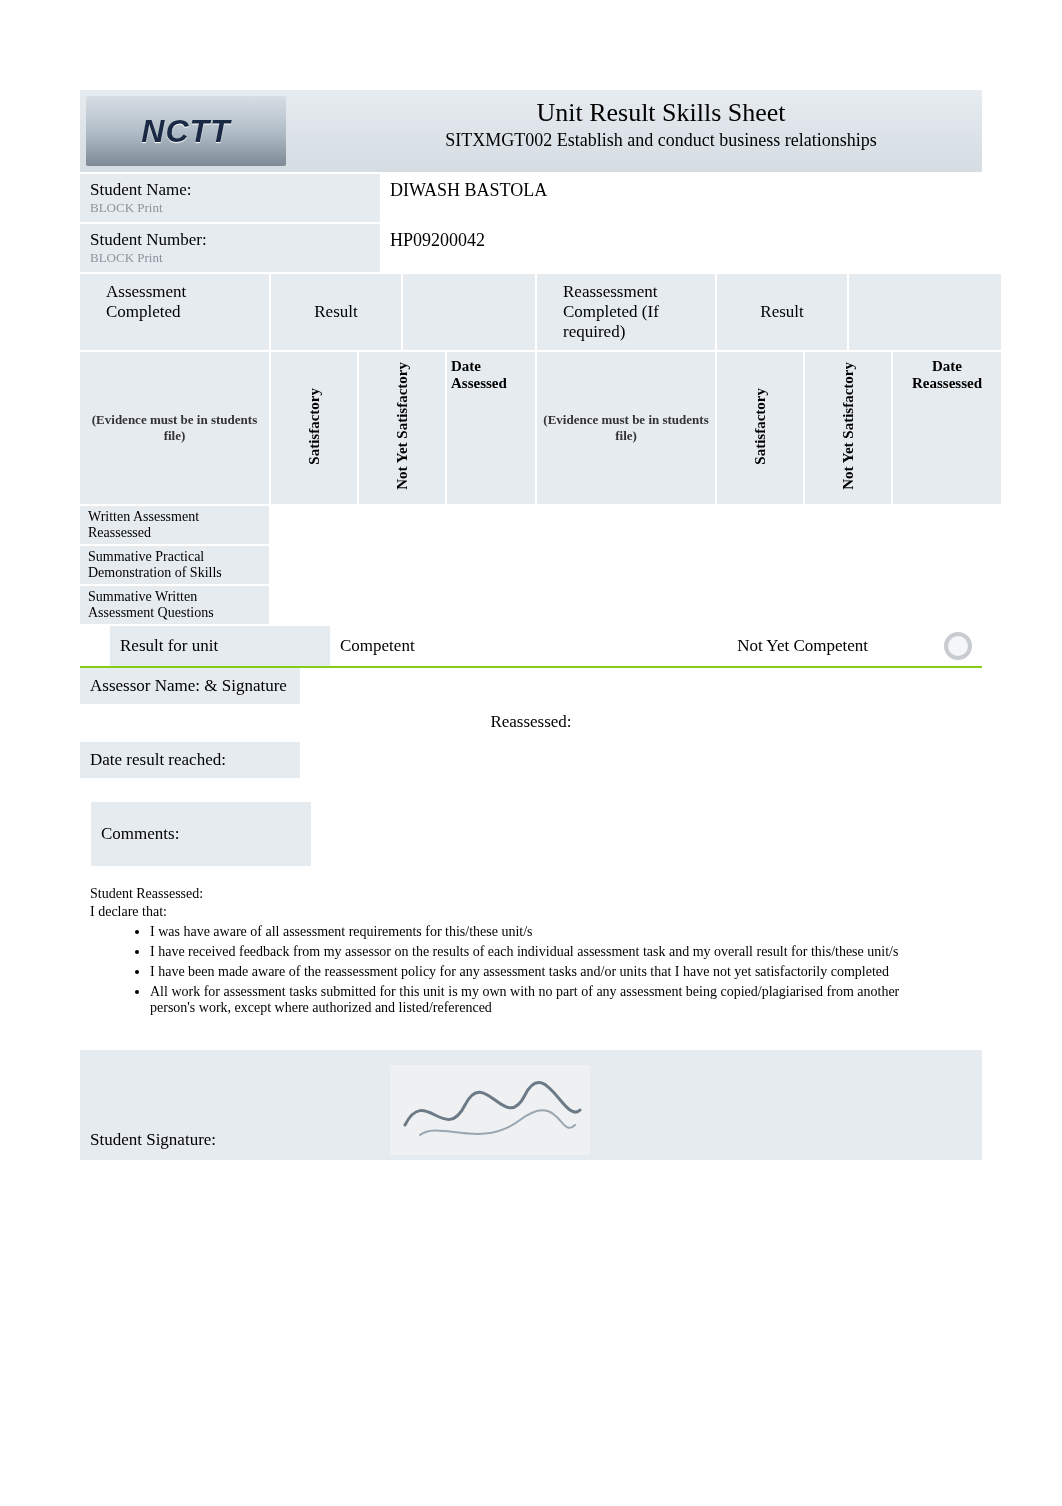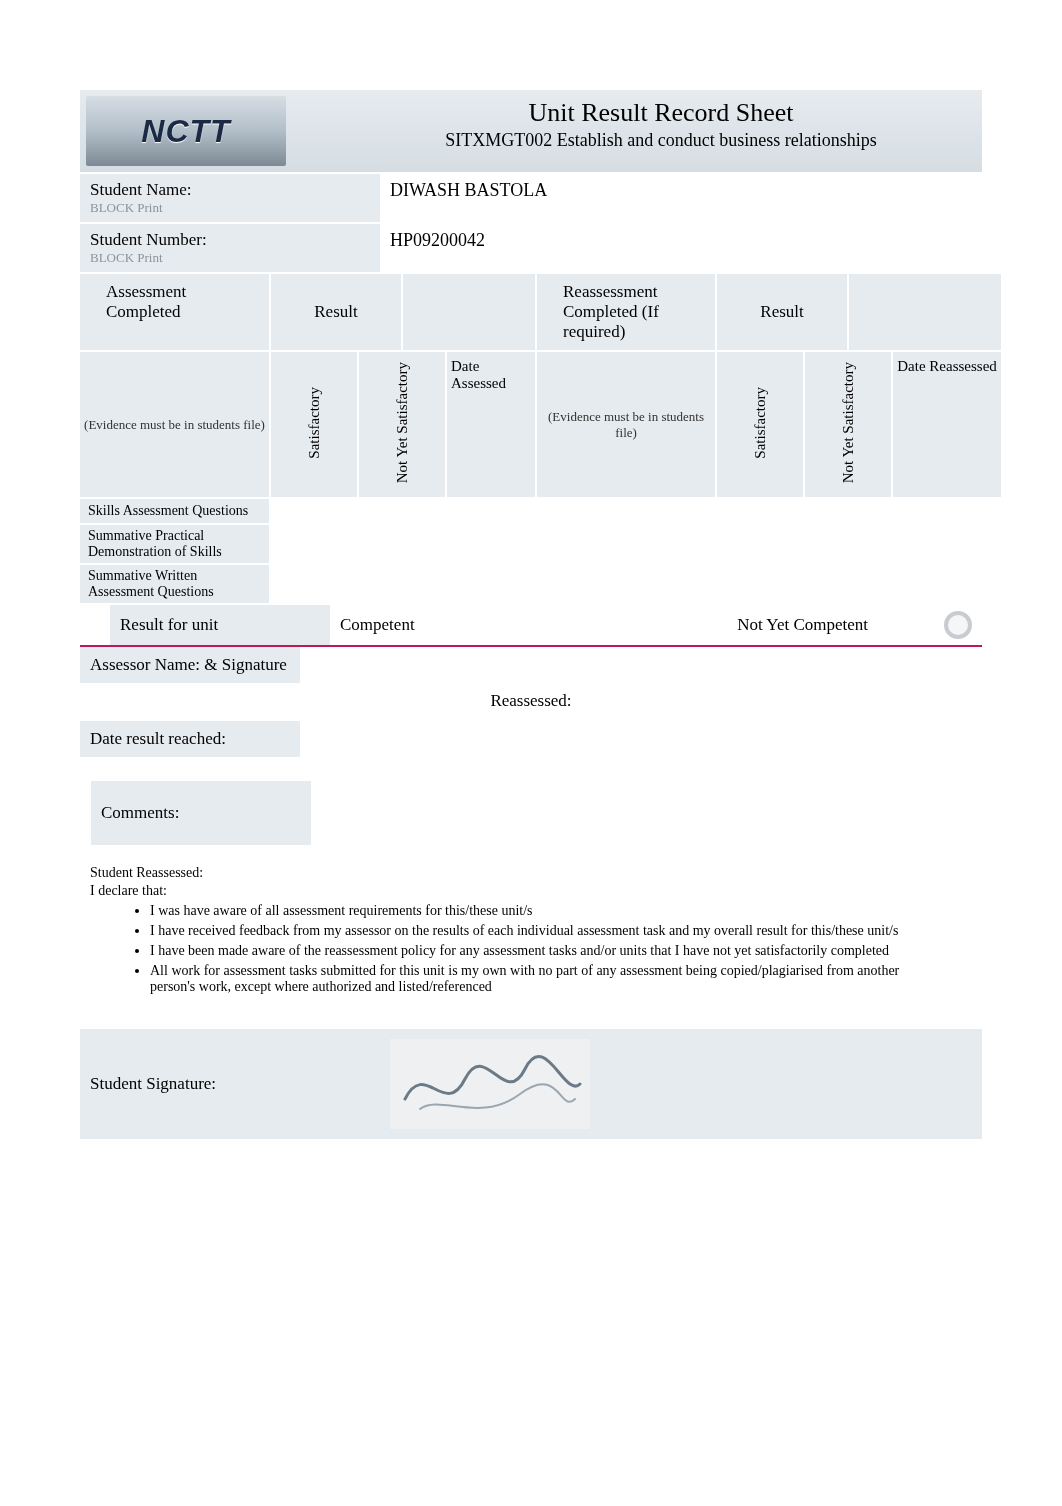--- a/index.html
+++ b/index.html
@@ -95,21 +95,21 @@
     padding: 8px 6px;
     text-align: center;
   }
   .assess-head1 th.left-head {
     text-align: left;
     padding-left: 26px;
     vertical-align: top;
   }
   .assess-head2 th {
     background: #e6ebef;
-    font-weight: normal;
+    font-weight: bold;
     padding: 6px 4px;
     height: 120px;
     font-size: 15px;
     text-align: center;
   }
   .evidence-note {
     font-size: 13px;
     color: #333;
     text-align: center;
     display: block;
@@ -126,21 +126,21 @@
     font-size: 14px;
     padding: 3px 8px;
     height: 26px;
   }
   .assess-body td.row-label {
     background: #e6ebef;
     font-size: 14px;
   }
   .result-row {
     display: flex;
-    border-bottom: 2px solid #be185d;
+    border-bottom: 2px solid #84cc16;
     padding-left: 30px;
   }
   .result-label {
     width: 220px;
     background: #e6ebef;
     padding: 10px 10px;
     font-size: 17px;
   }
   .result-opt {
     flex: 1;
@@ -207,21 +207,21 @@
     margin-top: 4px;
   }
   .declaration li {
     margin-bottom: 4px;
     padding-right: 60px;
   }
   .studentsig-row {
     display: flex;
     margin-top: 22px;
     background: #e6ebef;
-    align-items: center;
+    align-items: flex-end;
     min-height: 110px;
   }
   .studentsig-label {
     width: 300px;
     padding: 10px;
     font-size: 17px;
   }
   .studentsig-img {
     flex: 0 0 220px;
     height: 100px;
@@ -245,21 +245,21 @@
 
 <div class="sheet">
 
   <div class="header-row">
     <div class="logo-cell">
       <div class="logo-box">
         <span class="logo-inner">NCTT</span>
       </div>
     </div>
     <div class="title-cell">
-      <div class="title-main">Unit Result Record Sheet</div>
+      <div class="title-main">Unit Result Skills Sheet</div>
       <div class="title-sub">SITXMGT002 Establish and conduct business relationships</div>
     </div>
   </div>
 
   <div class="field-row">
     <div class="field-label">
       <div class="fl-main">Student Name:</div>
       <div class="fl-sub">BLOCK Print</div>
     </div>
     <div class="field-value">DIWASH BASTOLA</div>
@@ -305,21 +305,21 @@
         <th>
             <span class="evidence-note">(Evidence must be in students file)</span>
           </th>
         <th><span class="vtext">Satisfactory</span></th>
         <th colspan="2"><span class="vtext">Not Yet Satisfactory</span></th>
         <th style="text-align:center;vertical-align:top;">Date Reassessed</th>
       </tr>
     </thead>
     <tbody class="assess-body">
       <tr>
-        <td class="row-label">Skills Assessment Questions</td>
+        <td class="row-label">Written Assessment Reassessed</td>
         <td></td>
         <td colspan="2"></td>
         <td></td>
         <td></td>
         <td></td>
         <td colspan="2"></td>
         <td></td>
       </tr>
       <tr>
         <td class="row-label">Summative Practical Demonstration of Skills</td>

